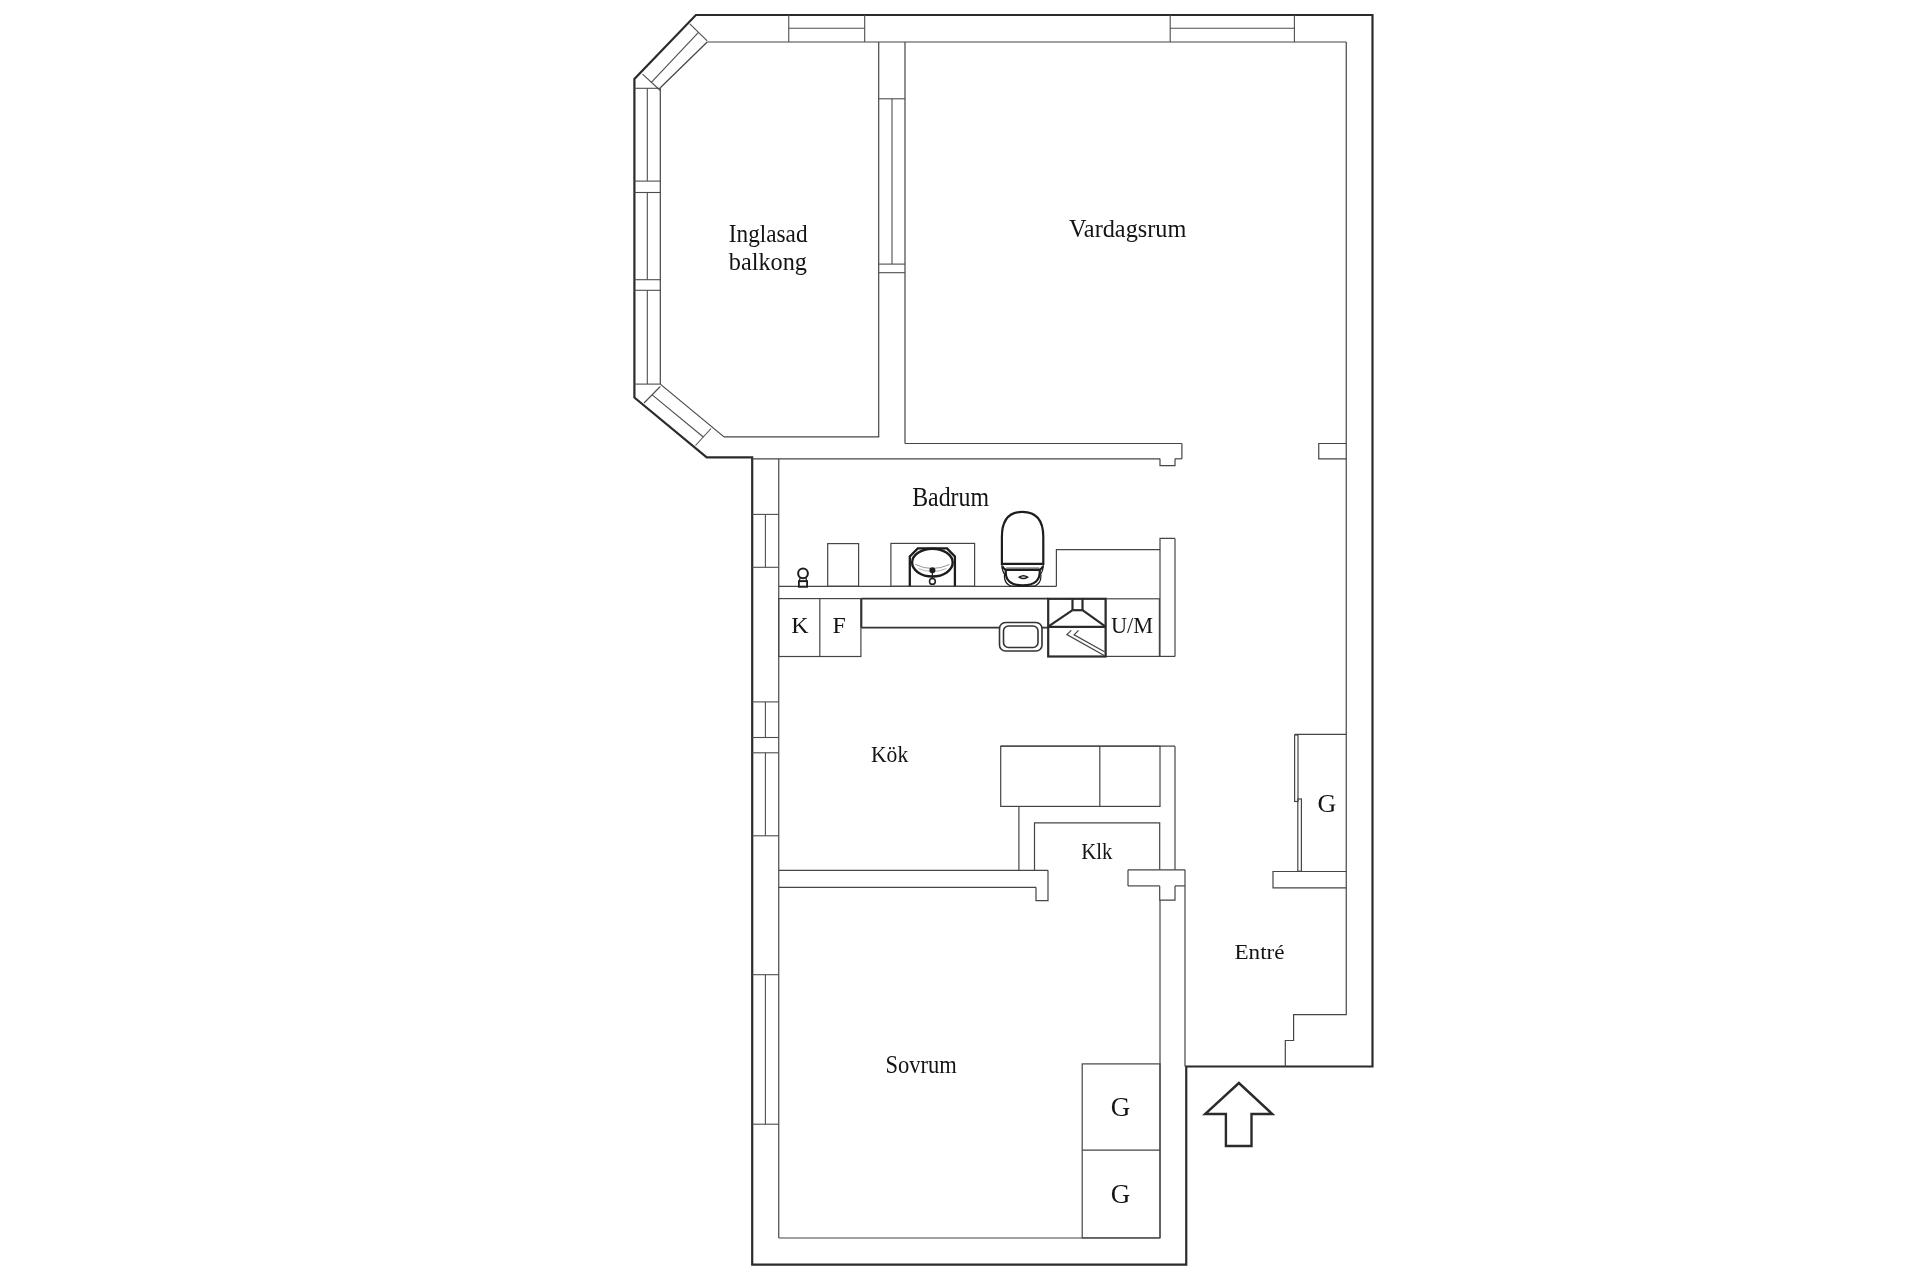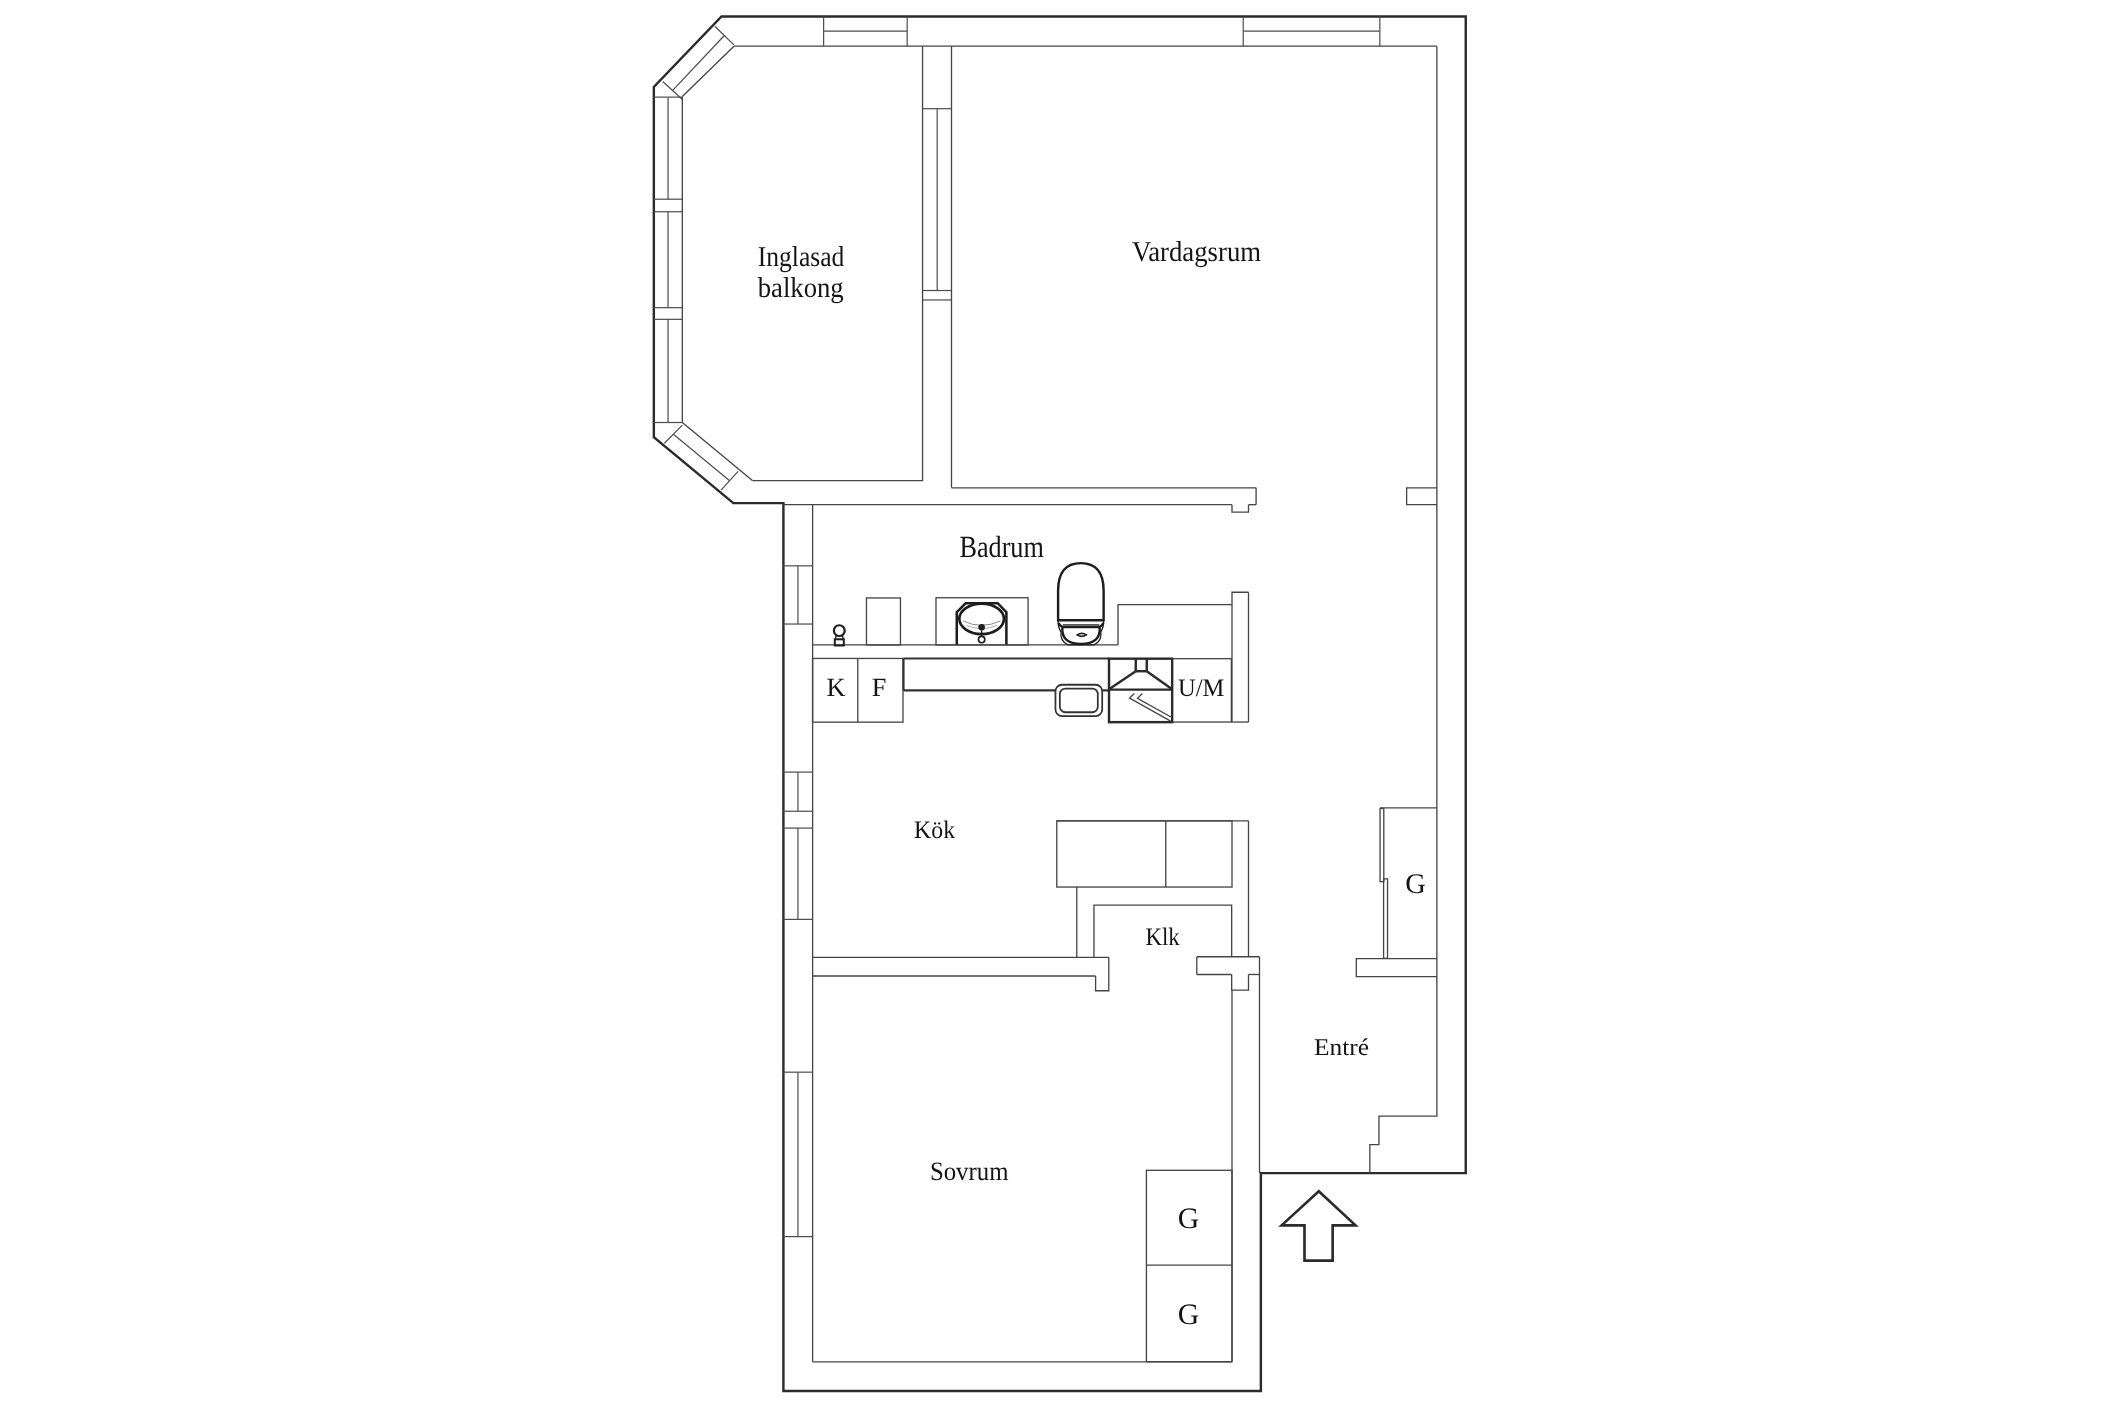--- a/index.html
+++ b/index.html
@@ -1,16 +1,16 @@
 <!DOCTYPE html>
 <html><head>
 <meta charset="utf-8">
 <style>
   html,body{margin:0;padding:0;background:#fff;}
-  .wrap{width:1556px;height:1280px;position:relative;background:#3b82f6;}
+  .wrap{width:1556px;height:1280px;position:relative;background:#3b82f6;margin-left:40px;}
   text{font-family:"Liberation Serif", serif;fill:#141414;}
 </style>
 </head>
 <body>
 <div class="wrap">
 <svg width="1920" height="1280" viewBox="0 0 1920 1280">
 <rect x="0" y="0" width="1920" height="1280" fill="#ffffff"></rect>
 
 <g stroke="#2b2b2b" stroke-width="2.2" fill="none" stroke-linejoin="miter">
   <path d="M 655.9,15 L 1332.5,15 L 1332.5,1066.5 L 1146.25,1066.5 L 1146.25,1264.6 L 712.2,1264.6 L 712.2,457.4 L 666.7,457.4 L 594.4,397.5 L 594.4,79 Z"></path>

